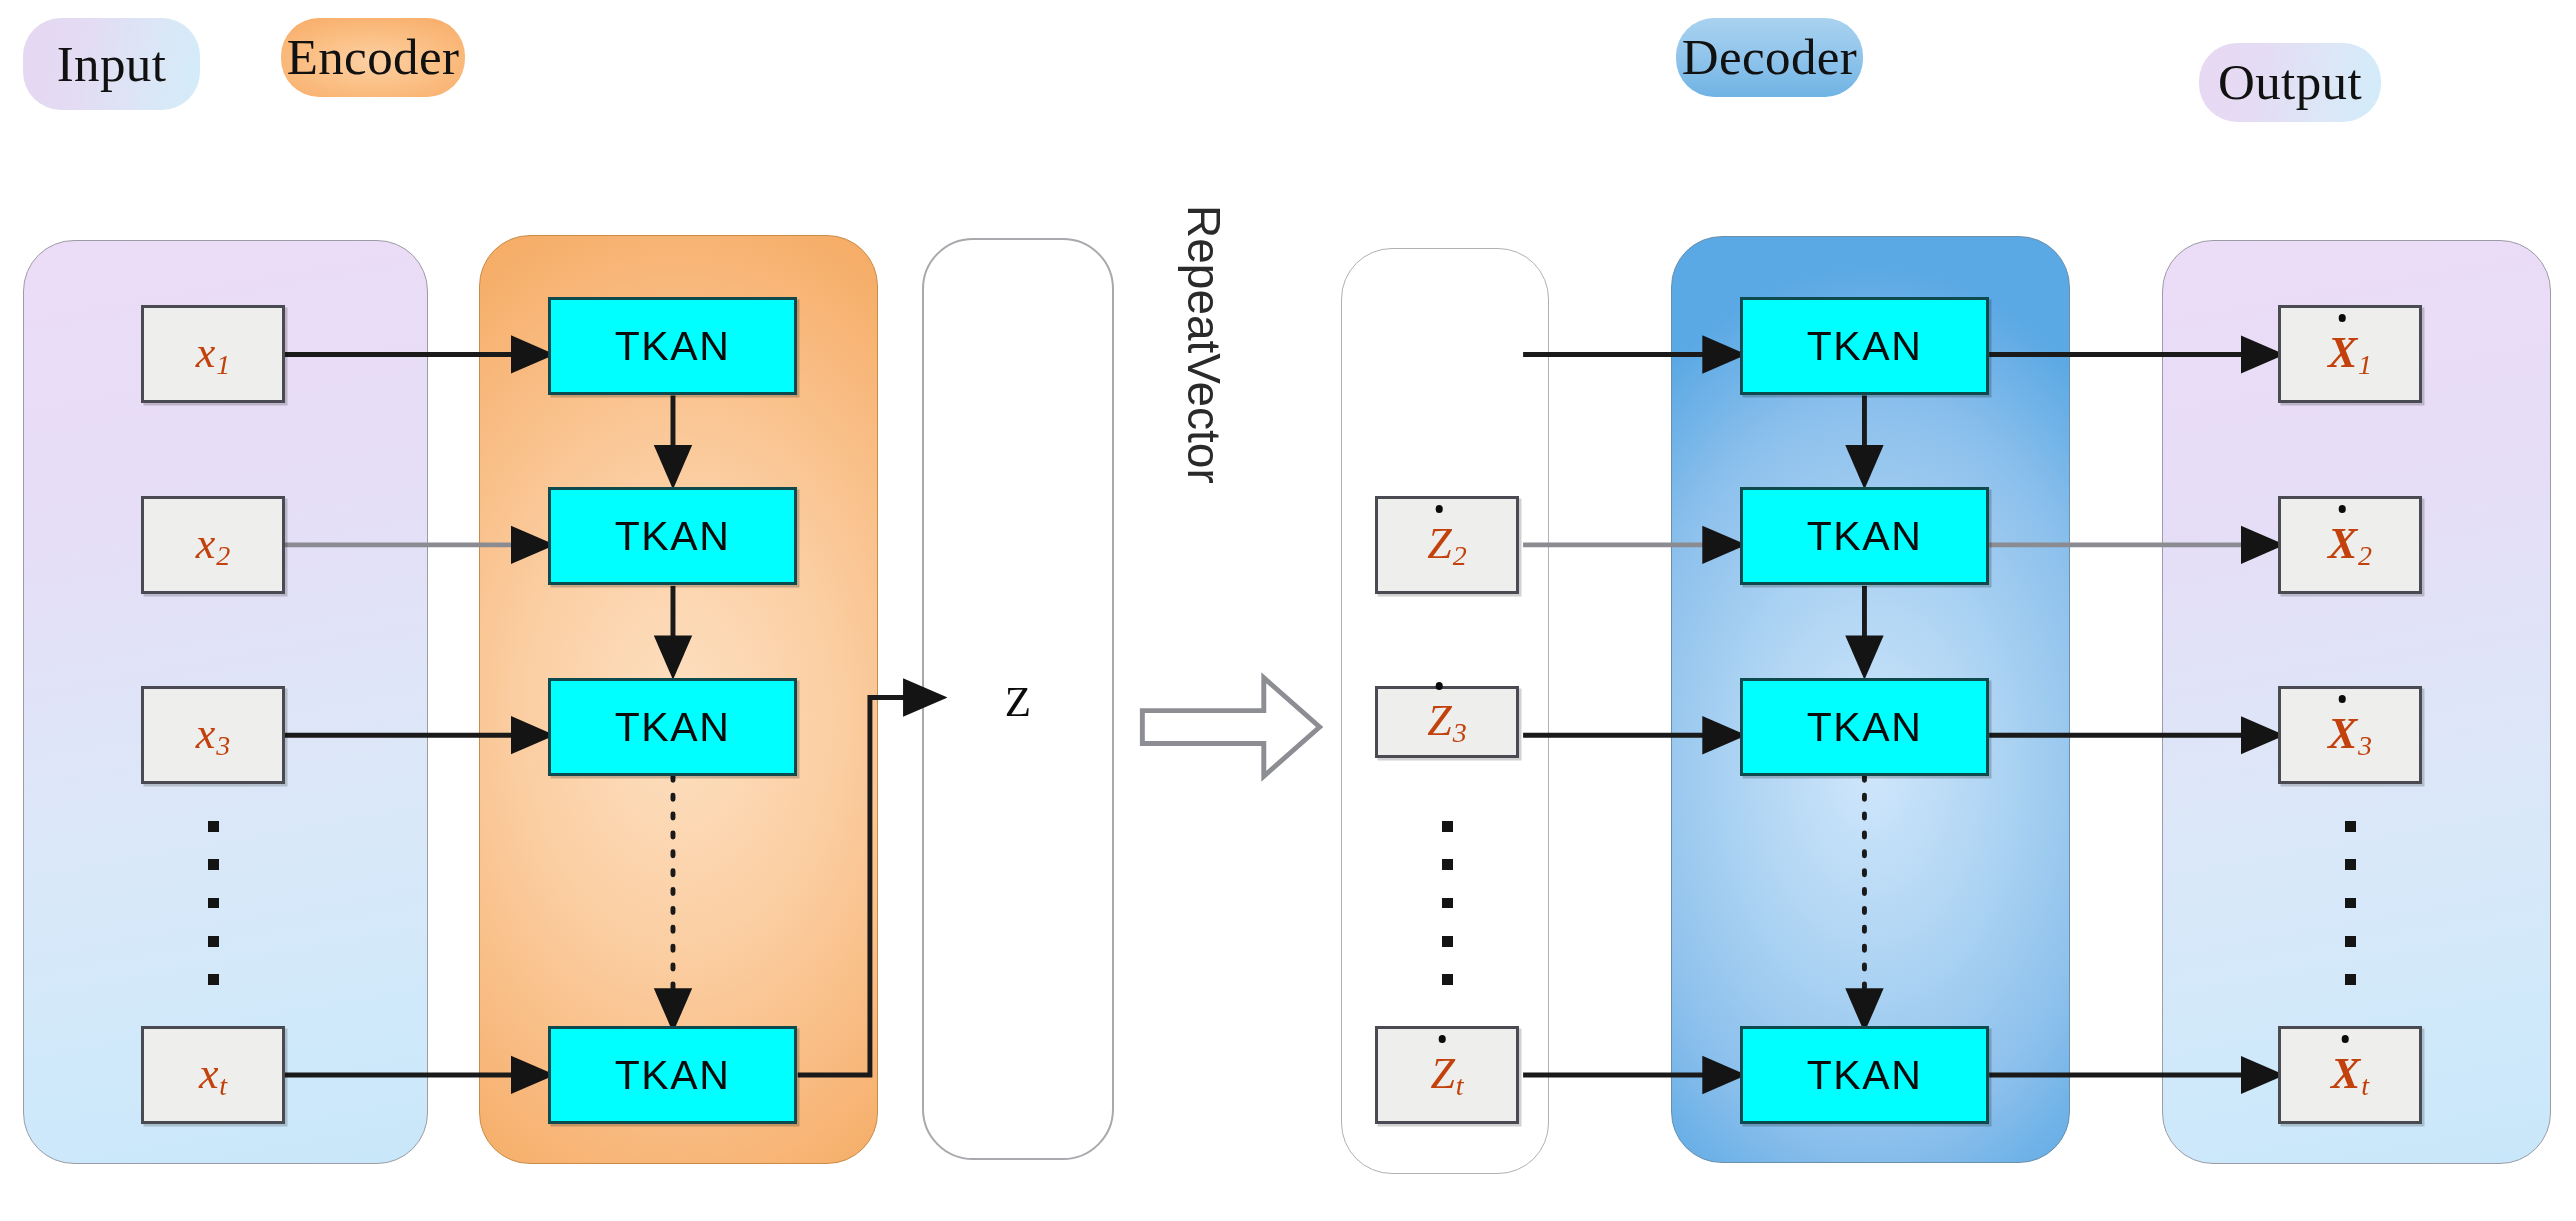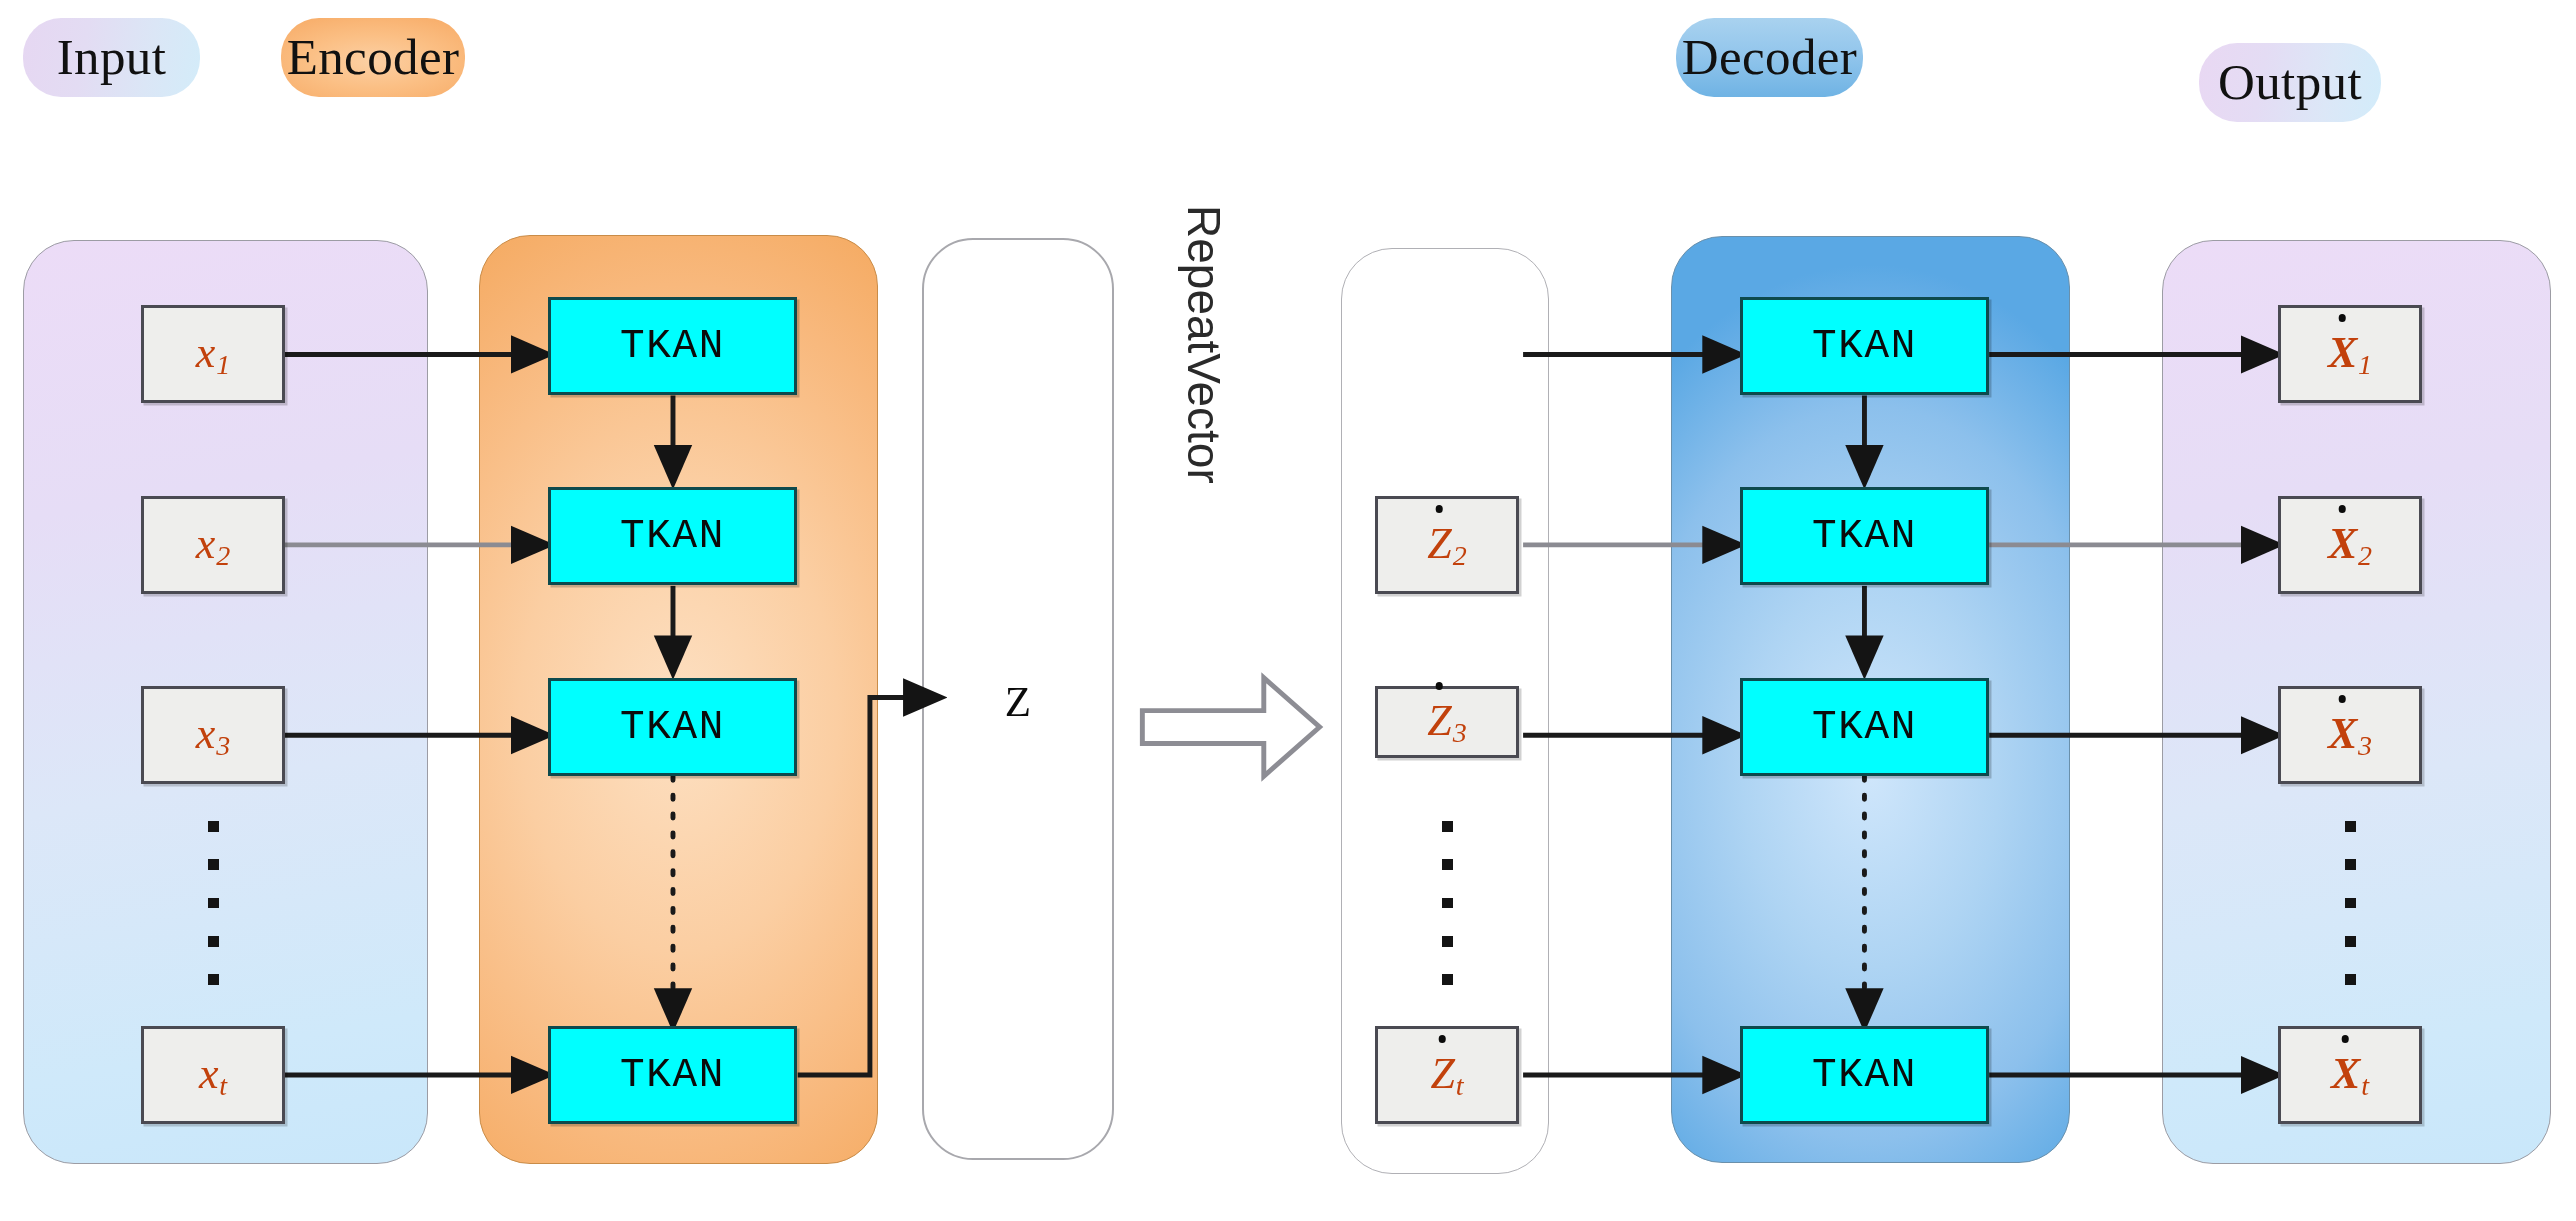--- a/index.html
+++ b/index.html
@@ -34,41 +34,41 @@
   .cell .lbl{font-family:"Liberation Serif",serif;font-size:44px;color:#c2410c;white-space:nowrap;}
   .cell .lbl .sub{font-size:28px;vertical-align:-0.22em;margin-left:0.8px;}
   .cell .lbl .it{font-style:italic;}
   .cell .lbl .bd{font-weight:bold;}
   .dotacc{position:relative;display:inline-block;}
   .dotacc::after{content:"";position:absolute;left:50%;top:-0.30em;width:7.4px;height:7.4px;border-radius:50%;
                  background:#0b0b0b;transform:translateX(-58%);}
 
   .tkan{position:absolute;box-sizing:border-box;background:#00ffff;border:3.3px solid #0d4a4d;
         display:flex;align-items:center;justify-content:center;box-shadow:2.5px 2.5px 0 rgba(0,0,0,.2);}
-  .tkan span{font-family:Liberation Mono, monospace;font-size:41px;color:#0b0b0b;letter-spacing:1.6px;}
+  .tkan span{font-family:Liberation Sans, sans-serif;font-size:41px;color:#0b0b0b;letter-spacing:1.6px;}
 
   .zbox{position:absolute;display:flex;align-items:center;justify-content:center;}
   .zbox span{font-family:"Liberation Serif",serif;font-size:43px;color:#0b0b0b;}
 
   
   .vdots{position:absolute;display:flex;flex-direction:column;align-items:center;justify-content:space-between;}
   .vdots i{display:block;width:10.7px;height:10.7px;background:#141414;}
 
   
   .rv{position:absolute;transform-origin:left top;transform:rotate(90deg);
       font-family:"Liberation Sans",sans-serif;font-size:46px;color:#2a2a2a;white-space:nowrap;}
 
   svg.wires{position:absolute;left:0;top:0;width:2576px;height:1221px;pointer-events:none;}
 </style>
 </head>
 <body>
 
 <div id="stage">
 
-  <div class="pill pill-input" style="left:23px;top:18px;width:177px;height:79px;">
+  <div class="pill pill-input" style="left:23px;top:18px;width:177px;height:92px;">
     <span>Input</span>
   </div>
   <div class="pill pill-encoder" style="left:245px;top:18px;width:184px;height:79px;">
     <span>Encoder</span>
   </div>
   <div class="pill pill-decoder" style="left:1676px;top:18px;width:187px;height:79px;">
     <span>Decoder</span>
   </div>
   <div class="pill pill-output" style="left:2199px;top:18px;width:182px;height:79px;">
     <span>Output</span>

